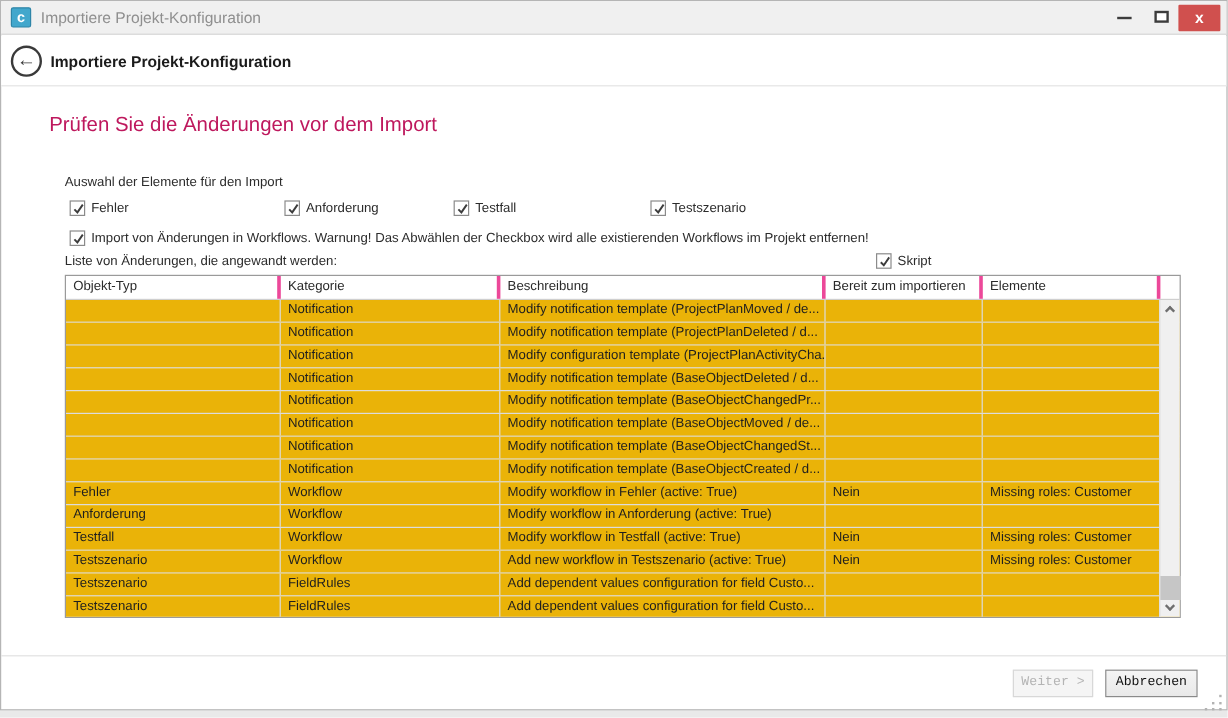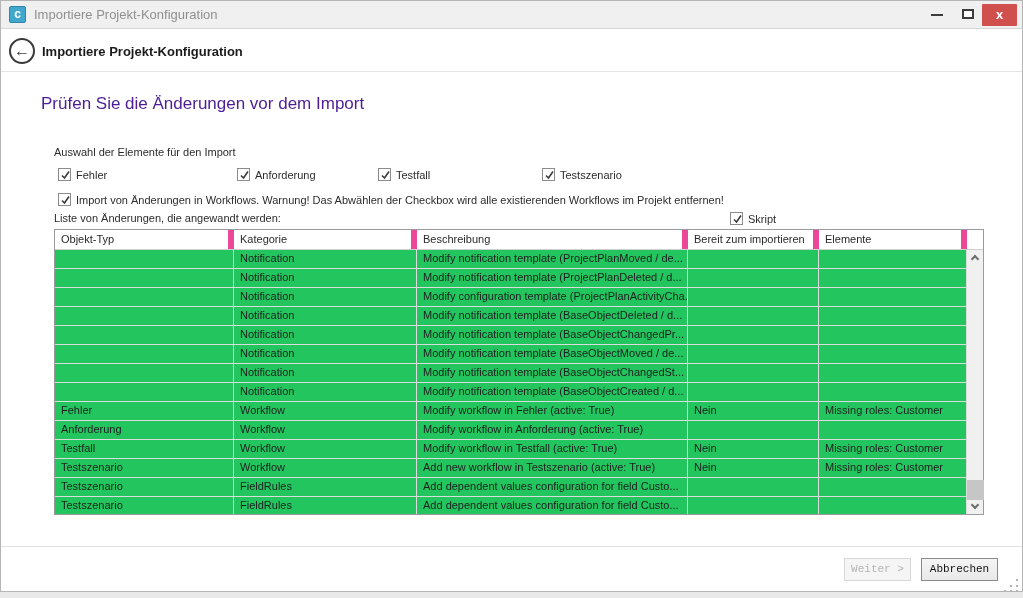--- a/index.html
+++ b/index.html
@@ -52,21 +52,21 @@
   .back-btn {
     position:absolute; left:8px; top:8px; width:26px; height:26px;
     border:2px solid #3a3a3a; border-radius:50%;
     color:#3a3a3a; font-size:16px; line-height:22px; text-align:center;
   }
   .nav-title {
     position:absolute; left:41px; top:14px; font-size:13px; font-weight:600; color:#1b1b1b;
   }
   
   .heading {
-    position:absolute; left:40px; top:93px; font-size:17px; color:#4c1d95;
+    position:absolute; left:40px; top:93px; font-size:17px; color:#be185d;
     white-space:nowrap;
   }
   .label { position:absolute; font-size:11px; color:#2c2c2c; white-space:nowrap;text-align:center; }
   .lbl-selection { left:53px; top:145px; }
   .lbl-list { left:53px; top:211px; }
 
   .cb-item { position:absolute; top:164px; height:14px; }
   .cb-item .box, .cb-inline .box {
     display:inline-block; width:13px; height:13px; border:1px solid #8b8b8b;
     background:#fff; vertical-align:middle; position:relative;
@@ -80,25 +80,25 @@
   .cb-testszenario { left:541px; } .cb-skript { left:729px;margin-top:44px; }
   .cb-inline { position:absolute; left:57px; top:189px; height:14px; }
 
   
   .grid {
     position:absolute; left:53px; top:228px; width:930px; height:286px;
     border:1px solid #9a9a9a; background:#fff; font-size:11px;
   }
   .g-head { display:flex; height:20px; border-bottom:1px solid #cfcfcf; }
   .g-head .hcell {
-    border-right:6px solid #ec4899; padding:3px 0 0 6px; color:#2a2a2a;
+    border-right:3px solid #ec4899; padding:3px 0 0 6px; color:#2a2a2a;
     white-space:nowrap; overflow:hidden;
   }
   .g-body { position:absolute; left:0; top:20px; right:0; bottom:0; overflow:hidden; }
-  .g-row { display:flex; height:19px; border-bottom:1px solid #dcdcdc; background:#22c55e; }
+  .g-row { display:flex; height:19px; border-bottom:1px solid #dcdcdc; background:#eab308; }
   .g-row .cell {
     border-right:1px solid #dcdcdc; padding:2px 4px 0 6px; white-space:nowrap;
     overflow:hidden; color:#1f1f1f;
   }
   .c0 { width:179px; } .c1 { width:183px; } .c2 { width:271px; }
   .c3 { width:131px; } .c4 { width:148px; } .c5 { flex:1; border-right:none !important; }
 
   .vscroll {
     position:absolute; right:0; top:20px; bottom:0; width:17px;
     background:#f0f0f0; border-left:1px solid #dcdcdc;

